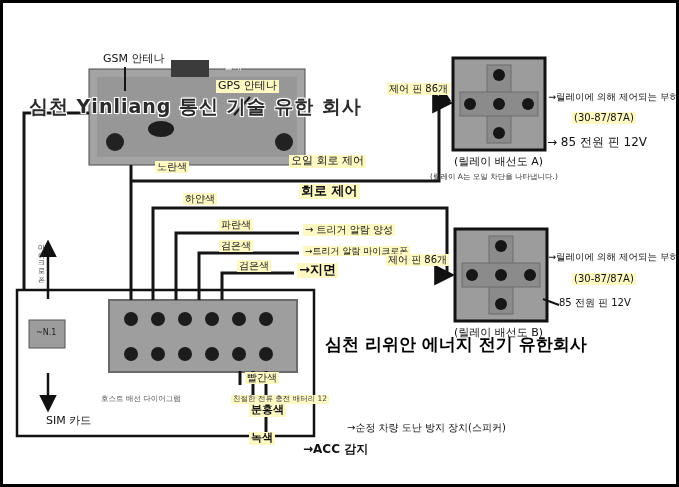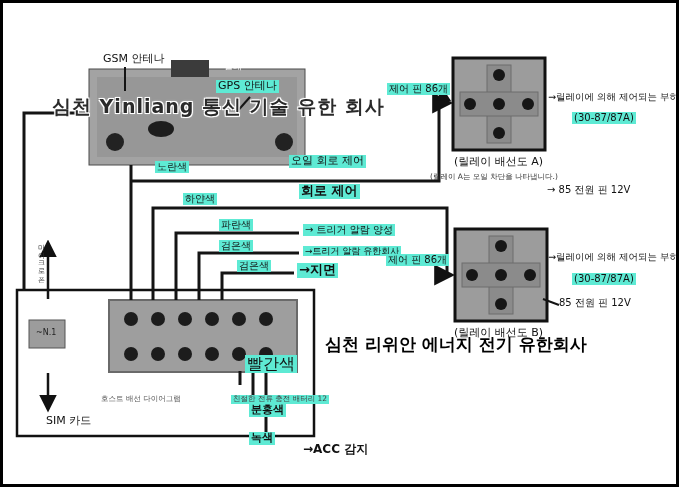--- a/index.html
+++ b/index.html
@@ -14,26 +14,25 @@
     text-align:right;
   }
   svg{position:absolute;left:0;top:0;}
   .lbl{
     position:absolute;
     color:#111;
     line-height:1.15;
     white-space:nowrap;
     font-family:"DejaVu Sans","Liberation Sans",sans-serif;
   }
-  .bg{background:#5eead4;padding:0 2px;}
+  .bg{background:#fef9c3;padding:0 2px;}
   .bold{font-weight:bold;}
   .title-top{
     font-size:19px;font-weight:bold;color:#2a2a2a;letter-spacing:1px;
     text-shadow:-1px -1px 0 #fff,1px -1px 0 #fff,-1px 1px 0 #fff,1px 1px 0 #fff,0 0 3px #fff;
-    margin-left:23px;
   }
   .title-bottom{font-size:17px;font-weight:bold;color:#000;}
   .vert{writing-mode:vertical-rl;letter-spacing:1px;}
 </style>
 </head>
 <body>
 
 <div class="frame">
 
   <svg width="673" height="481" viewBox="0 0 673 481">
@@ -122,42 +121,43 @@
   <div class="lbl title-top" style="left:26px;top:93px;">심천 Yinliang 통신 기술 유한 회사</div>
 
   <div class="lbl bg" style="left:152px;top:158px;font-size:10px;">노란색</div>
   <div class="lbl bg" style="left:278px;top:152px;font-size:11px;margin-left:8px;">오일 회로 제어</div>
 
   <div class="lbl bg bold" style="left:296px;top:181px;font-size:13px;">회로 제어</div>
   <div class="lbl bg" style="left:180px;top:190px;font-size:10px;">하얀색</div>
   <div class="lbl bg" style="left:216px;top:216px;font-size:10px;">파란색</div>
   <div class="lbl bg" style="left:300px;top:221px;font-size:10px;">→ 트리거 알람 양성</div>
   <div class="lbl bg" style="left:216px;top:237px;font-size:10px;">검은색</div>
-  <div class="lbl bg" style="left:300px;top:243px;font-size:9px;">→트리거 알람 유한회사</div>
+  <div class="lbl bg" style="left:300px;top:243px;font-size:9px;">→트리거 알람 마이크로폰</div>
   <div class="lbl bg" style="left:234px;top:257px;font-size:10px;">검은색</div>
   <div class="lbl bg bold" style="left:294px;top:260px;font-size:13px;">→지면</div>
 
   <div class="lbl bg" style="left:384px;top:80px;font-size:10px;">제어 핀 86개</div>
   <div class="lbl" style="left:545px;top:89px;font-size:9.5px;">→릴레이에 의해 제어되는 부하</div>
   <div class="lbl bg" style="left:569px;top:109px;font-size:10px;">(30-87/87A)</div>
-  <div class="lbl" style="left:544px;top:133px;font-size:10px;margin-top:48px;">→ 85 전원 핀 12V</div>
+  <div class="lbl" style="left:544px;top:133px;font-size:12px;">→ 85 전원 핀 12V</div>
   <div class="lbl" style="left:451px;top:153px;font-size:11px;">(릴레이 배선도 A)</div>
   <div class="lbl" style="left:427px;top:170px;font-size:7.5px;color:#333;">(릴레이 A는 오일 차단을 나타냅니다.)</div>
 
   <div class="lbl bg" style="left:383px;top:251px;font-size:10px;">제어 핀 86개</div>
   <div class="lbl" style="left:545px;top:249px;font-size:9.5px;">→릴레이에 의해 제어되는 부하</div>
   <div class="lbl bg" style="left:569px;top:270px;font-size:10px;">(30-87/87A)</div>
   <div class="lbl" style="left:556px;top:294px;font-size:10px;">85 전원 핀 12V</div>
   <div class="lbl" style="left:451px;top:324px;font-size:11px;">(릴레이 배선도 B)</div>
 
   <div class="lbl title-bottom" style="left:322px;top:332px;">심천 리위안 에너지 전기 유한회사</div>
 
-  <div class="lbl bg" style="left:242px;top:352px;font-size:16px;">빨간색</div>
+  <div class="lbl bg" style="left:242px;top:369px;font-size:10px;">빨간색</div>
   <div class="lbl bg" style="left:228px;top:392px;font-size:7.5px;color:#444;">친절한 전류 충전 배터리 12</div>
   <div class="lbl bg bold" style="left:246px;top:401px;font-size:11px;">분홍색</div>
+  <div class="lbl" style="left:344px;top:419px;font-size:10px;">→순정 차량 도난 방지 장치(스피커)</div>
   <div class="lbl bg bold" style="left:246px;top:429px;font-size:11px;">녹색</div>
   <div class="lbl bold" style="left:300px;top:440px;font-size:12px;">→ACC 감지</div>
 
   <div class="lbl" style="left:33px;top:325px;font-size:8px;color:#222;">~N.1</div>
   <div class="lbl vert" style="left:34px;top:236px;font-size:7px;color:#333;">마이크로폰</div>
   <div class="lbl" style="left:20px;top:412px;font-size:11px;margin-left:23px;">SIM 카드</div>
   <div class="lbl" style="left:70px;top:392px;font-size:7.5px;color:#555;margin-left:28px;">호스트 배선 다이어그램</div>
 
 </div>
 

